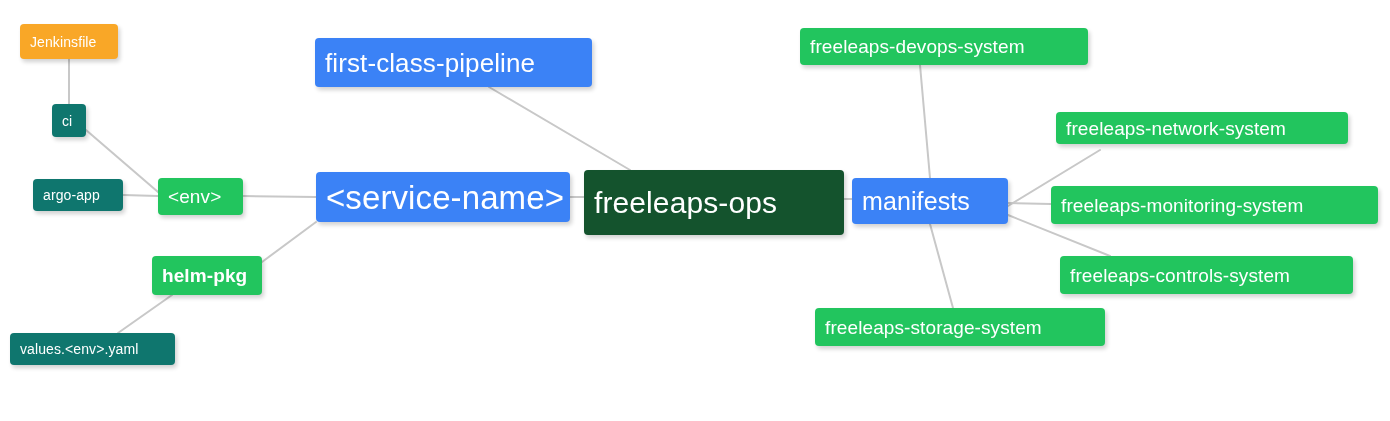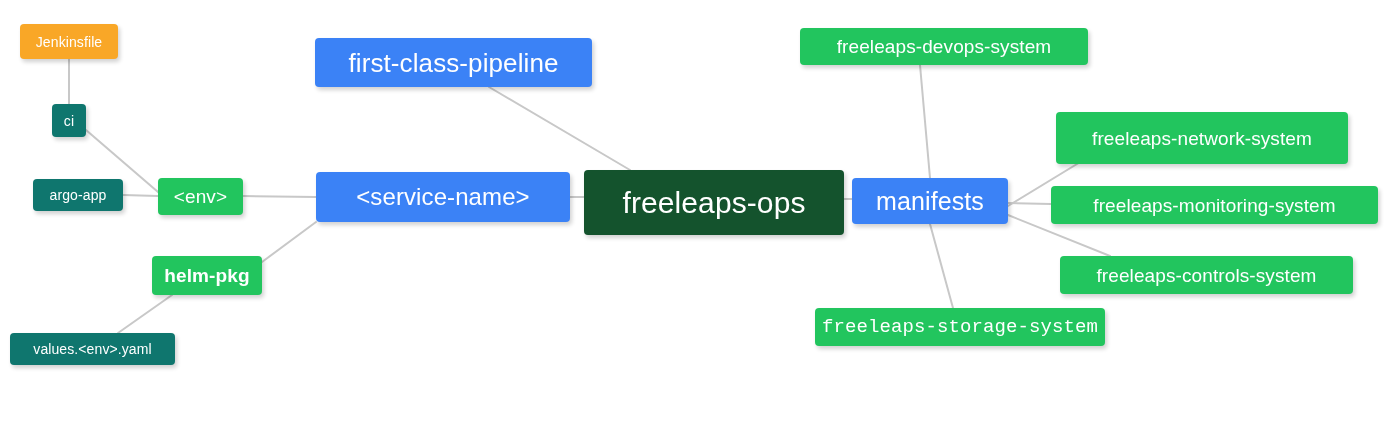--- a/index.html
+++ b/index.html
@@ -25,21 +25,20 @@
     top: 0;
     width: 1390px;
     height: 421px;
     pointer-events: none;
   }
   .node {
     position: absolute;
     box-sizing: border-box;
     display: flex;
     align-items: center;
-    justify-content: center;
     color: #ffffff;
     border-radius: 4px;
     white-space: nowrap;
     letter-spacing: 0.1px;
     box-shadow: 2px 3px 4px rgba(0, 0, 0, 0.18);
     line-height: 1;
     padding: 12px 10px;
   }
   
   .n-root   { background: #14532d; }
@@ -83,38 +82,38 @@
       </div>
       <div class="node n-green" style="left: 152px; top: 256px; width: 110px; height: 39px; font-size: 19px; font-weight: bold;">
         <span>helm-pkg</span>
       </div>
       <div class="node n-red" style="left: 10px; top: 333px; width: 165px; height: 32px; font-size: 14px;">
         <span>values.&lt;env&gt;.yaml</span>
       </div>
       <div class="node n-blue" style="left: 315px; top: 38px; width: 277px; height: 49px; font-size: 26px;">
         <span>first-class-pipeline</span>
       </div>
-      <div class="node n-blue" style="left: 316px; top: 172px; width: 254px; height: 50px; font-size: 24px;">
+      <div class="node n-blue" style="left: 316px; top: 172px; width: 254px; height: 50px; font-size: 33px;">
         <span>&lt;service-name&gt;</span>
       </div>
       <div class="node n-root" style="left: 584px; top: 170px; width: 260px; height: 65px; font-size: 30px;">
         <span>freeleaps-ops</span>
       </div>
       <div class="node n-blue" style="left: 852px; top: 178px; width: 156px; height: 46px; font-size: 25px;">
         <span>manifests</span>
       </div>
       <div class="node n-green" style="left: 800px; top: 28px; width: 288px; height: 37px; font-size: 19px;">
         <span>freeleaps-devops-system</span>
       </div>
-      <div class="node n-green" style="left: 1056px; top: 112px; width: 292px; height: 52px; font-size: 19px;">
+      <div class="node n-green" style="left: 1056px; top: 112px; width: 292px; height: 32px; font-size: 19px;">
         <span>freeleaps-network-system</span>
       </div>
       <div class="node n-green" style="left: 1051px; top: 186px; width: 327px; height: 38px; font-size: 19px;">
         <span>freeleaps-monitoring-system</span>
       </div>
       <div class="node n-green" style="left: 1060px; top: 256px; width: 293px; height: 38px; font-size: 19px;">
         <span>freeleaps-controls-system</span>
       </div>
-      <div class="node n-green" style="left: 815px; top: 308px; width: 290px; height: 38px; font-size: 19px; font-family: Liberation Mono, monospace;">
+      <div class="node n-green" style="left: 815px; top: 308px; width: 290px; height: 38px; font-size: 19px;">
         <span>freeleaps-storage-system</span>
       </div>
     </div>
 </div>
 
 </body></html>

